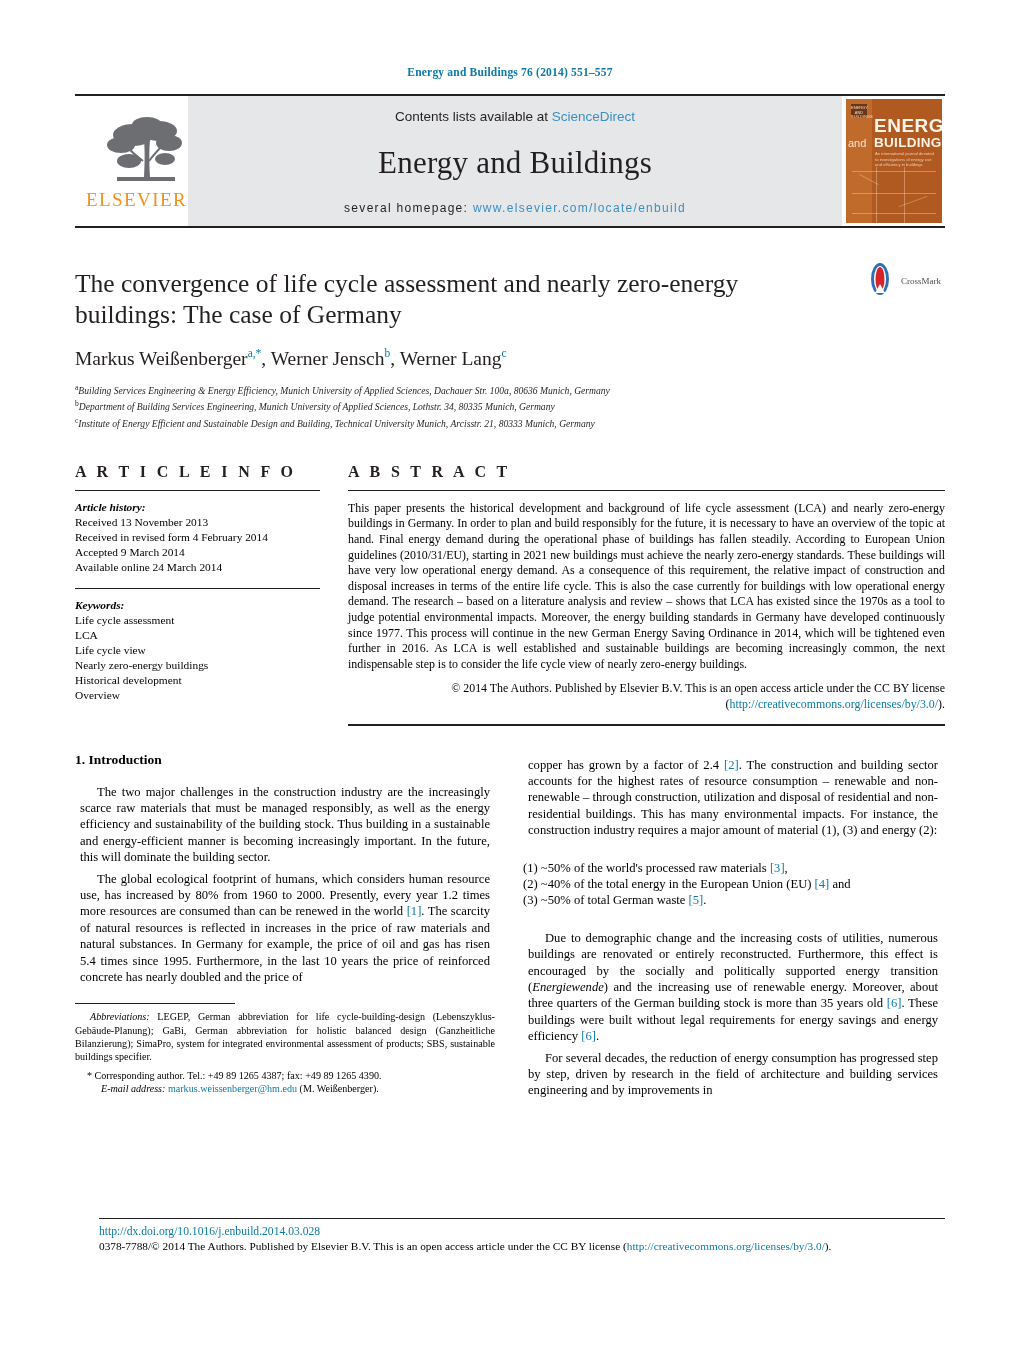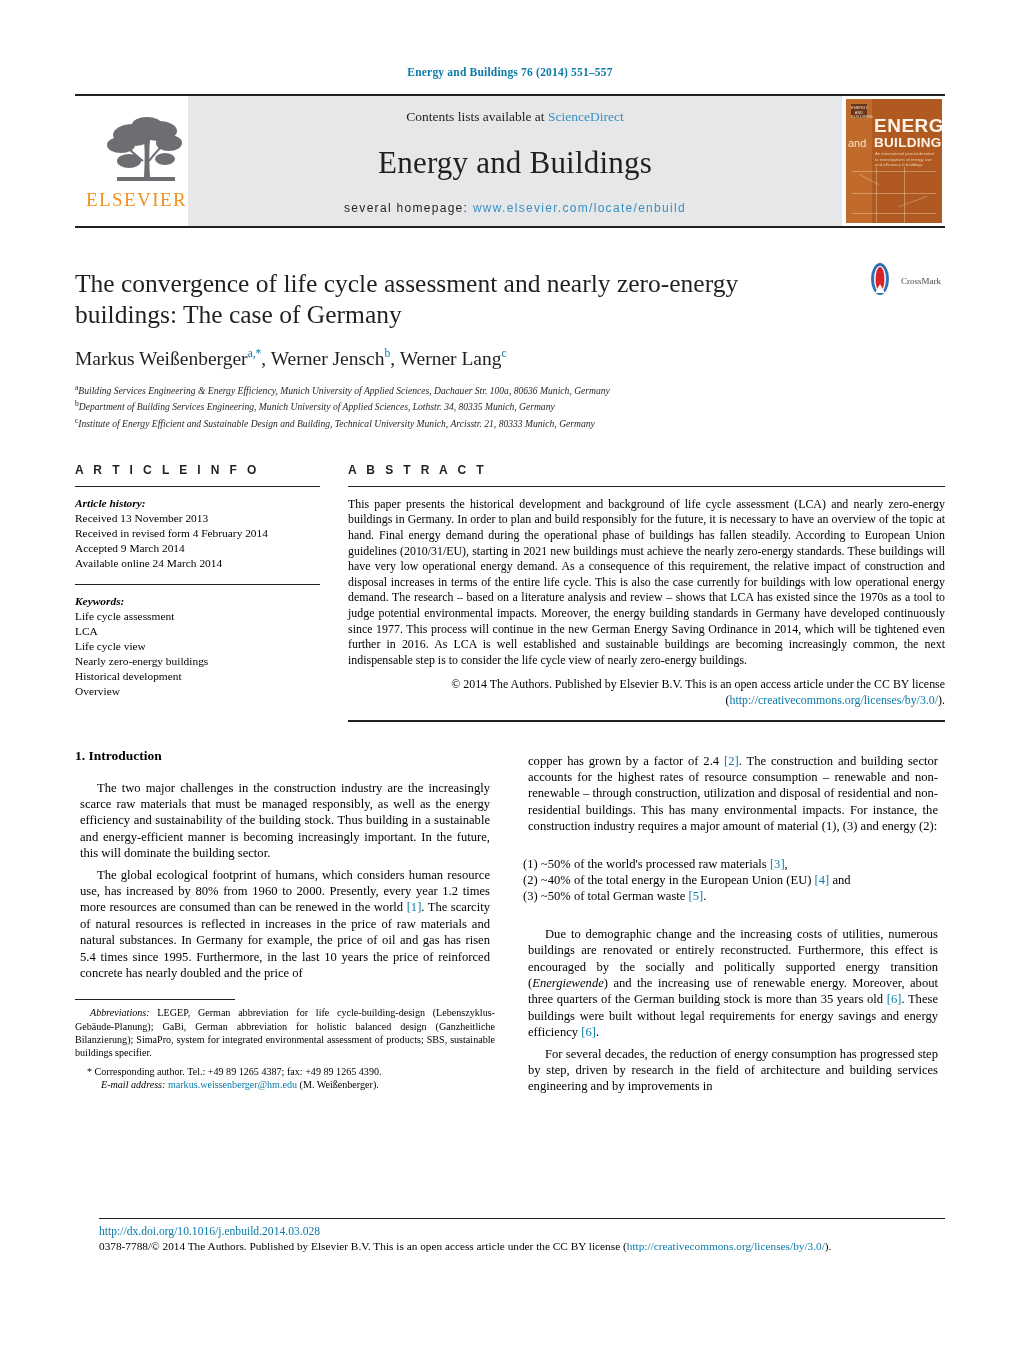--- a/index.html
+++ b/index.html
@@ -67,21 +67,21 @@
     border-left: 1px solid #fff;
     border-right: 1px solid #fff;
     display: flex;
     flex-direction: column;
     align-items: center;
     justify-content: space-between;
     padding: 13px 0 11px 0;
   }
   .contents-line {
     font-size: 13.5px;
-    font-family: Liberation Serif, serif;
+    font-family: Liberation Sans, sans-serif;
     color: #231f20;
   }
   .contents-line .sd {
     color: #3a8fc0;
   }
   .journal-name {
     font-size: 31px;
     font-family: "Liberation Serif", serif;
     color: #231f20;
     letter-spacing: .2px;
@@ -183,24 +183,24 @@
 
   
   .info-abstract {
     margin-top: 32px;
     display: flex;
     gap: 28px;
   }
   .col-info { width: 245px; flex: 0 0 245px; }
   .col-abs { flex: 1 1 auto; }
   .sec-head {
-    font-size: 12px;
+    font-size: 16px;
     font-weight: bold;
     letter-spacing: 3.4px;
-    font-family: Liberation Sans, sans-serif;
+    font-family: Liberation Serif, serif;
     color: #231f20;
   }
   .rule { border-top: 1px solid #231f20; margin-top: 9px; }
   .rule-thin { border-top: 1px solid #231f20; margin-top: 13px; }
   .info-group { margin-top: 9px; }
   .info-title {
     font-style: italic;
     font-weight: bold;
     font-size: 11.4px;
     line-height: 15px;

